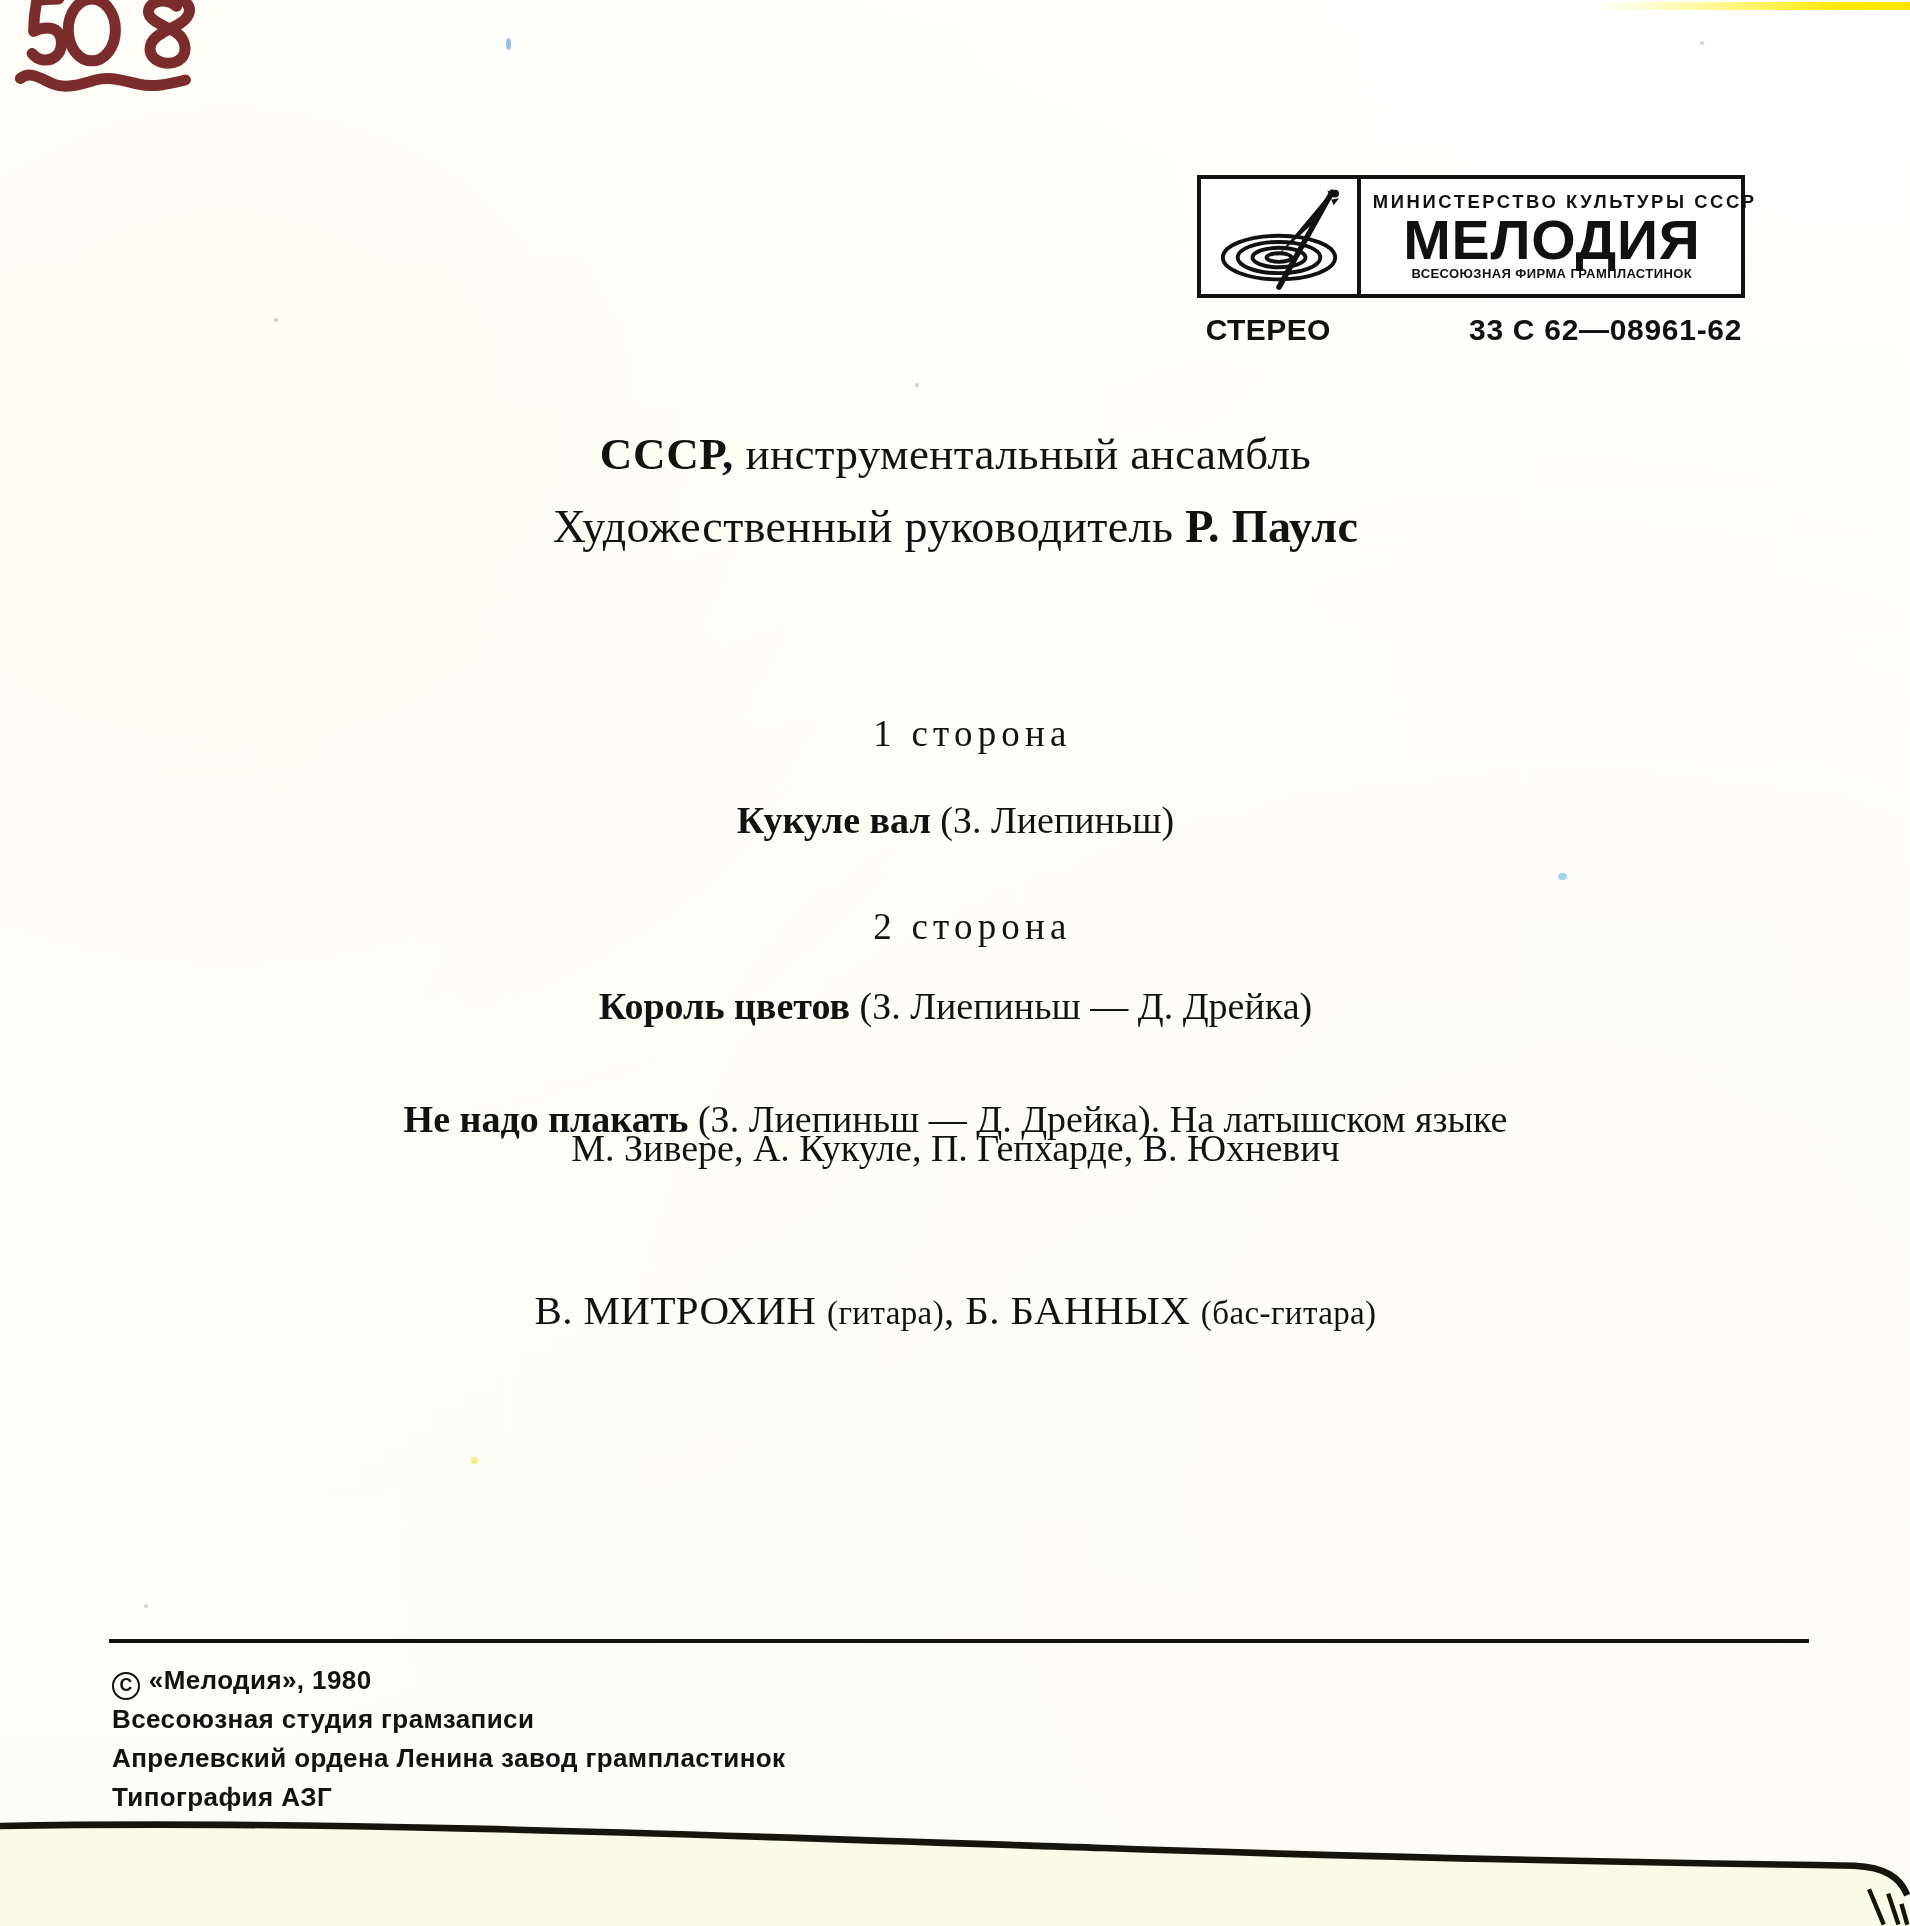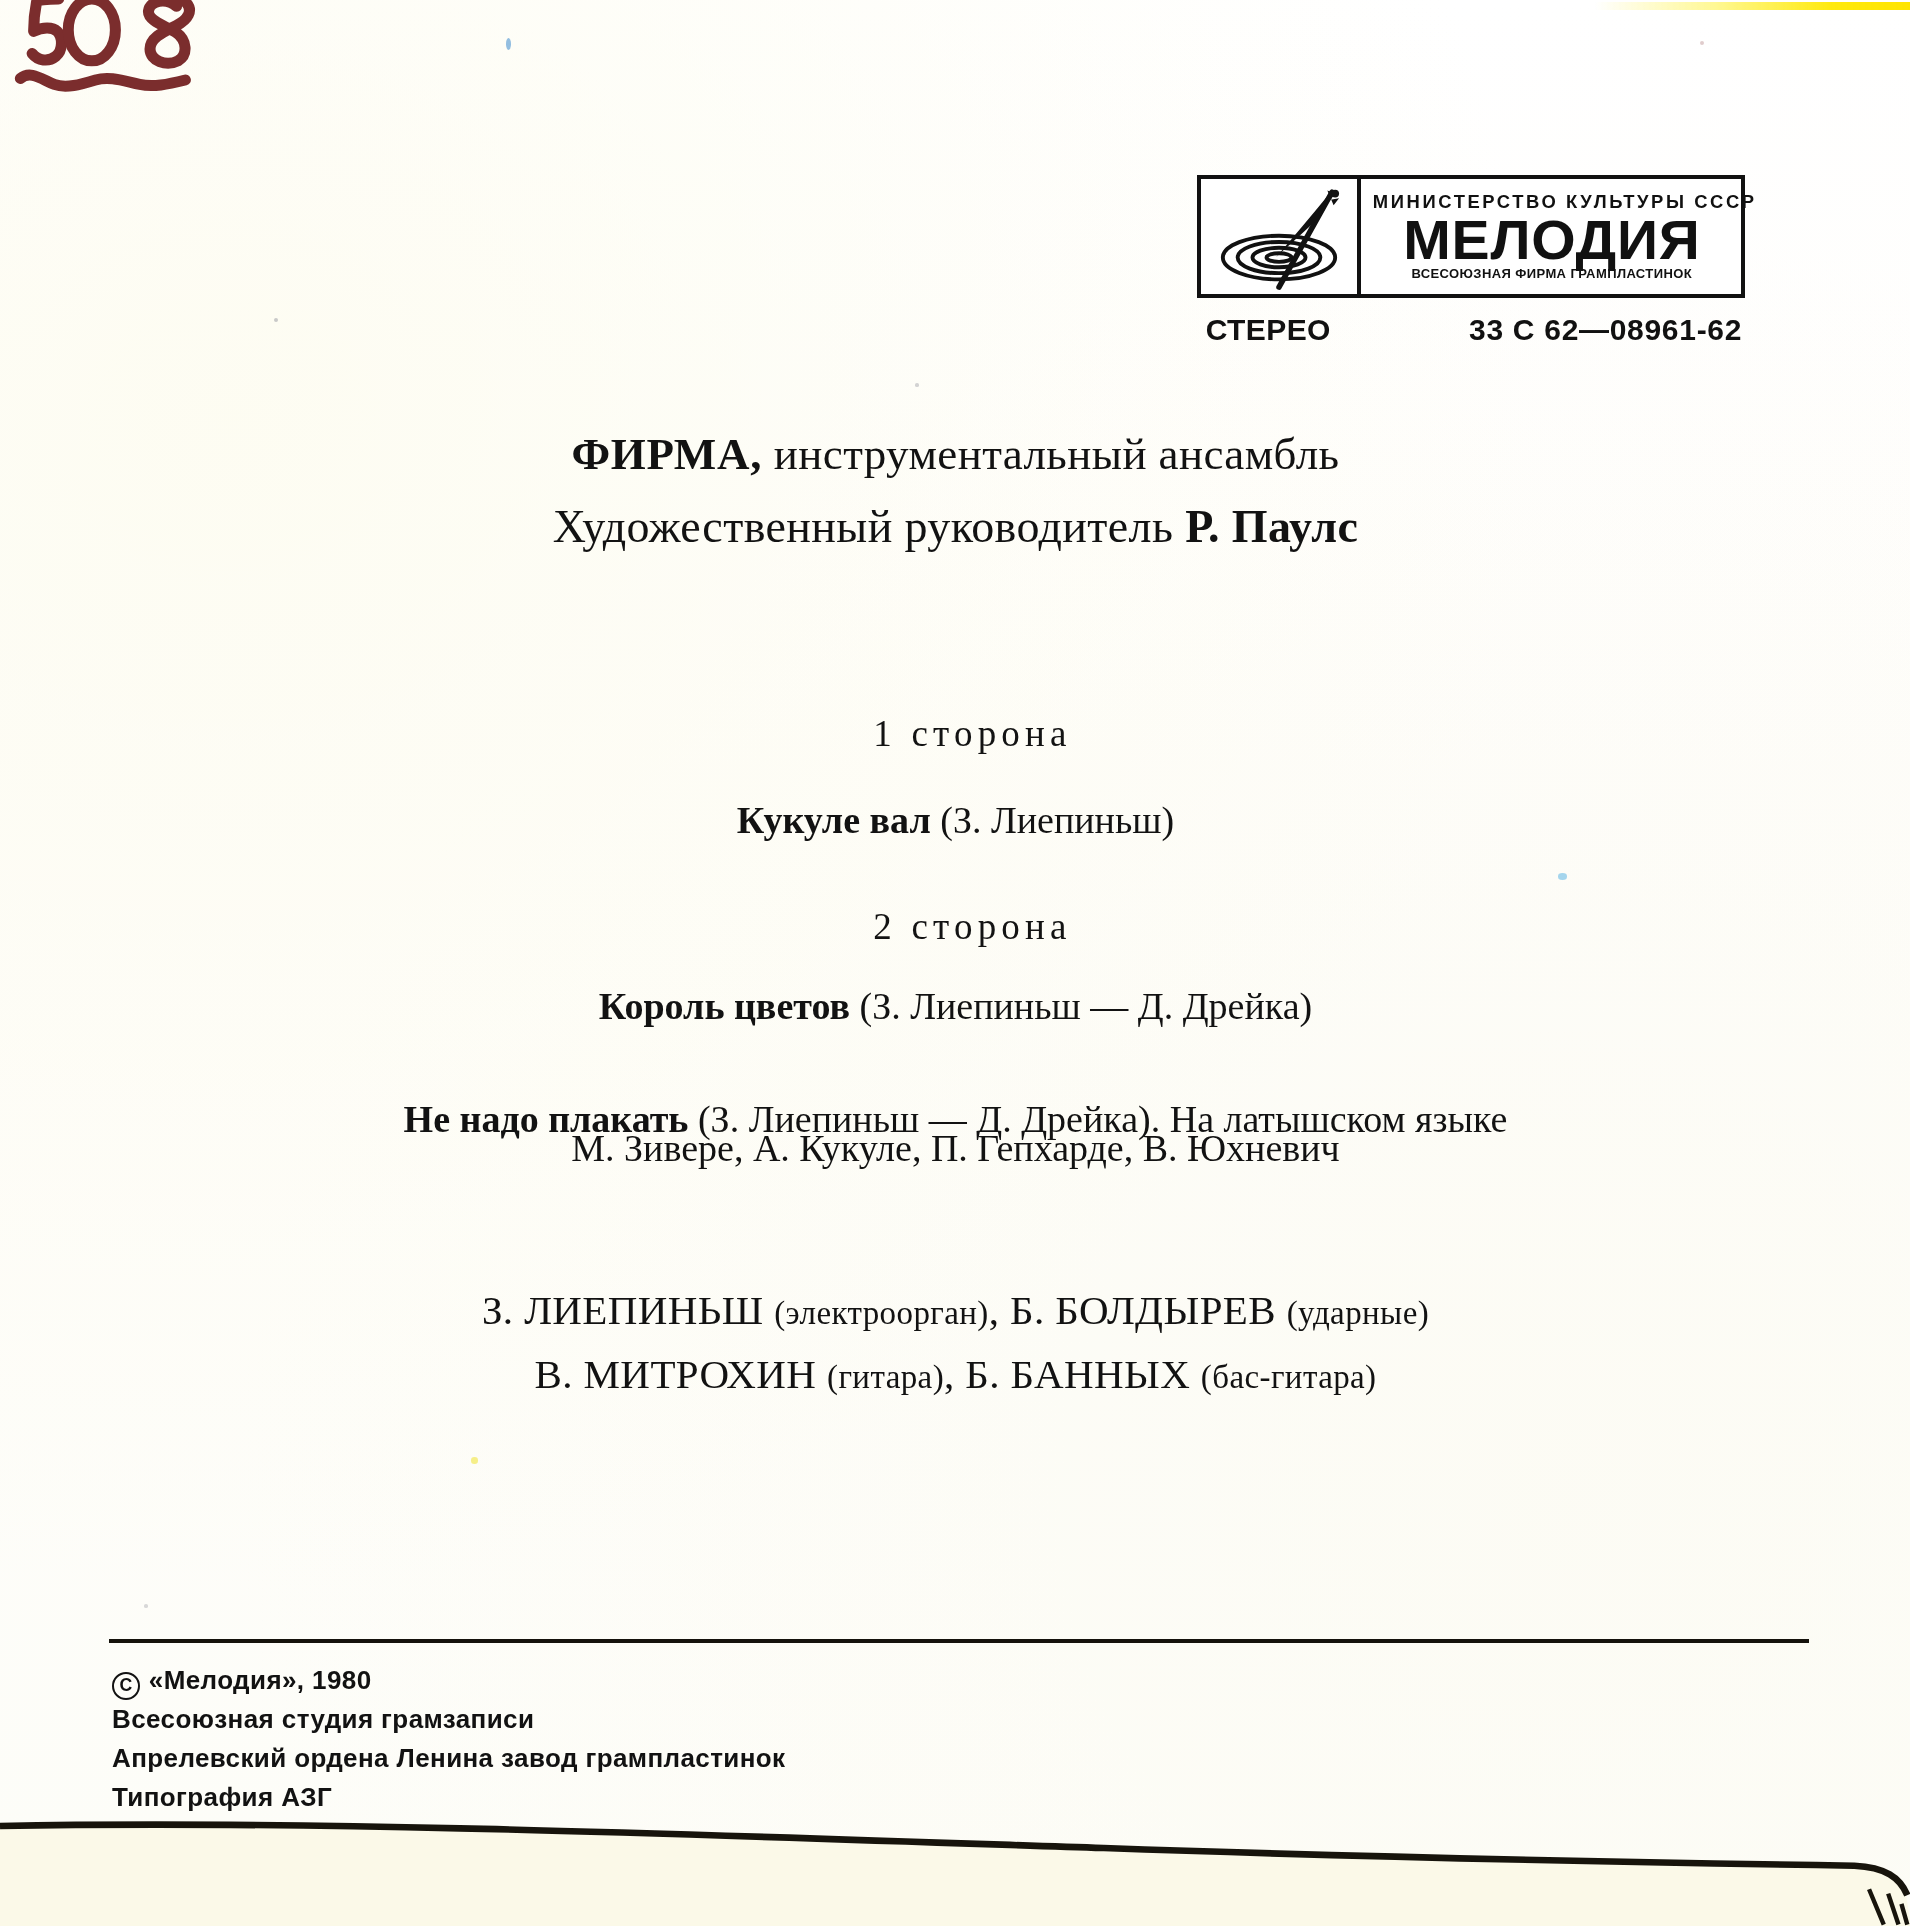--- a/index.html
+++ b/index.html
@@ -306,21 +306,21 @@
       </div>
     </div>
     <div class="logo-sub">
       <span class="stereo">СТЕРЕО</span>
       <span class="catno">33 С 62—08961-62</span>
     </div>
   </div>
 
   <div class="headline">
     <div class="l1">
-      <span class="strong">ФИРМА,</span>
+      <span class="strong">СССР,</span>
       <span>инструментальный ансамбль</span>
     </div>
     <div class="l2">
       <span>Художественный руководитель</span>
       <span class="strong">Р. Паулс</span>
     </div>
   </div>
 
   <div class="side-heading" style="top:712px;">1 сторона</div>
   <div class="track" style="top:798px;">
@@ -333,26 +333,20 @@
     <b>Король цветов</b>
     <span>(З. Лиепиньш — Д. Дрейка)</span>
   </div>
   <div class="track track-wide" style="top:1097px;">
     <b>Не надо плакать</b>
     <span>(З. Лиепиньш — Д. Дрейка). На  латышском языке</span>
   </div>
   <div class="vocalists" style="top:1126px;">М. Зивере, А. Кукуле, П. Гепхарде, В. Юхневич</div>
 
   <div class="musicians" style="top:1279px;">
-    <div class="mrow">
-      <span>З. ЛИЕПИНЬШ</span>
-      <span class="inst">(электроорган)</span><span>,</span>
-      <span>Б. БОЛДЫРЕВ</span>
-      <span class="inst">(ударные)</span>
-    </div>
     <div class="mrow">
       <span>В. МИТРОХИН</span>
       <span class="inst">(гитара)</span><span>,</span>
       <span>Б. БАННЫХ</span>
       <span class="inst">(бас-гитара)</span>
     </div>
   </div>
 
   <div class="divider"></div>
 

